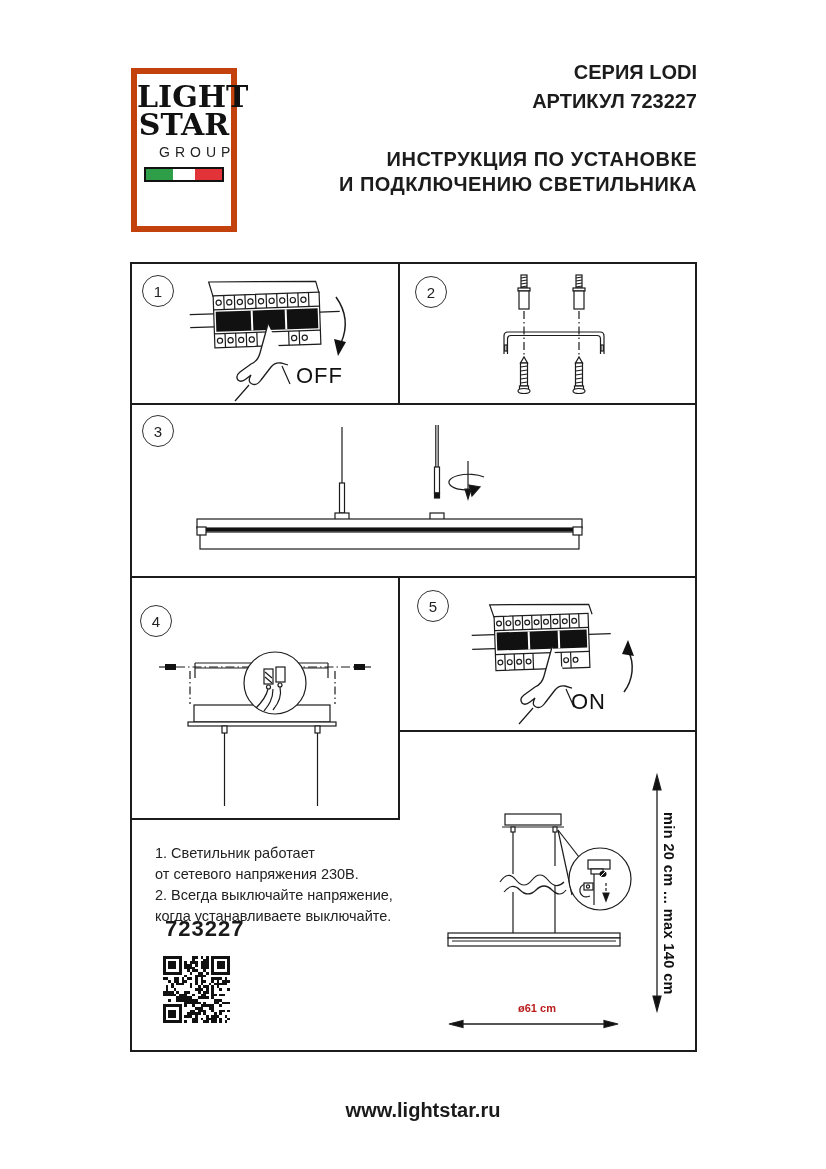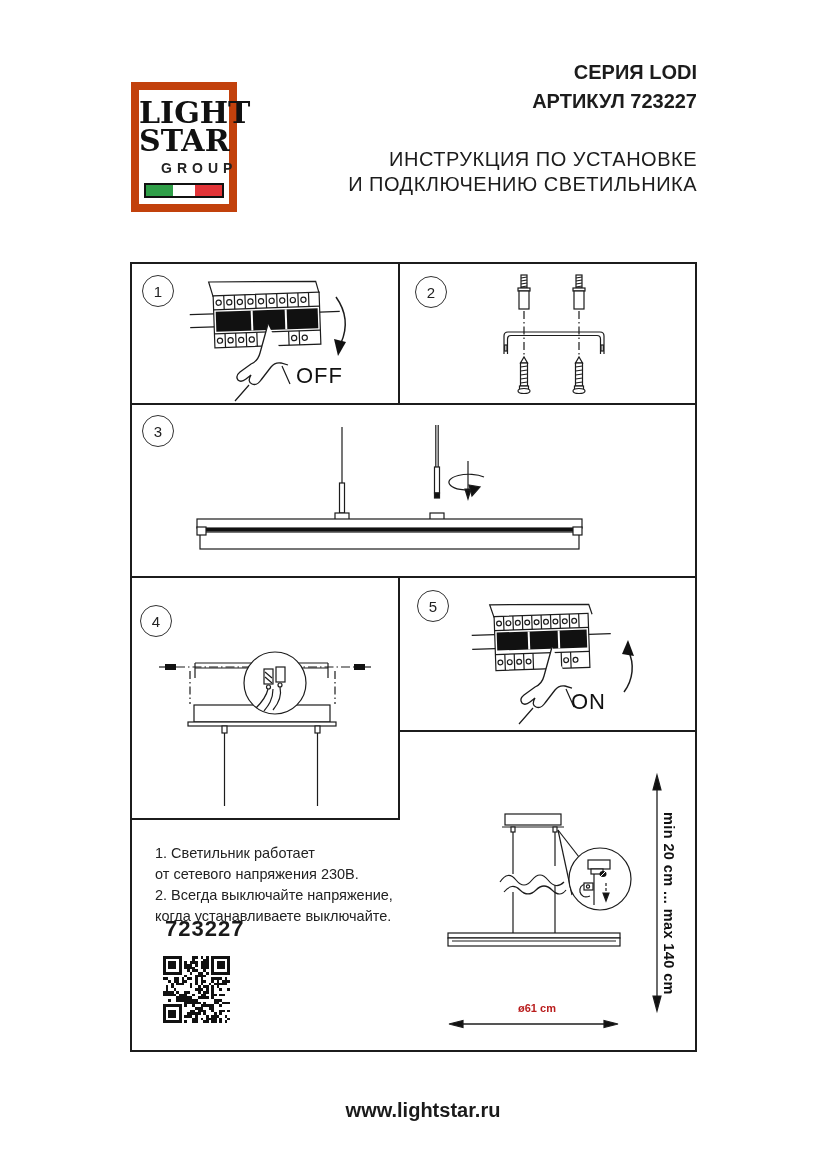--- a/index.html
+++ b/index.html
@@ -1,33 +1,33 @@
 <!DOCTYPE html>
 <html><head>
 <meta charset="utf-8">
 <style>
   html,body{margin:0;padding:0;background:#fff;}
   .page{position:relative;width:826px;height:1169px;background:#fff;overflow:hidden;
         font-family:"Liberation Sans",sans-serif;color:#1c1c1c;}
 
   
-  .logo-box{position:absolute;left:131px;top:68px;width:106px;height:130px;
-            border:8px solid #c2410c;box-sizing:border-box;text-align:center;margin-top:14px;}
+  .logo-box{position:absolute;left:131px;top:68px;width:106px;height:164px;
+            border:6px solid #c2410c;box-sizing:border-box;text-align:center;}
   .logo-word{font-family:"DejaVu Serif",serif;font-weight:bold;font-size:30px;
              line-height:28px;letter-spacing:0px;color:#111;}
   .logo-word.first{margin-top:9px;}
-  .logo-group{font-size:14px;letter-spacing:5px;padding-left:22px;margin-top:5px;color:#222;font-weight:700;text-align:right;}
+  .logo-group{font-size:14px;letter-spacing:5px;padding-left:22px;margin-top:5px;color:#222;font-weight:400;text-align:right;}
   .logo-flag{width:76px;height:11px;margin:7px auto 0;border:2px solid #111;
              box-sizing:content-box;display:flex;}
   .logo-flag span{height:100%;}
   .flag-g{width:36%;} .flag-w{width:28%;background:#fff;} .flag-r{width:36%;}
 
   .header-text{position:absolute;right:129px;top:58px;text-align:right;}
   .header-series{font-size:20px;font-weight:bold;line-height:29px;}
-  .header-title{margin-top:31px;font-size:20px;font-weight:normal;line-height:25px;letter-spacing:0.5px;}
+  .header-title{margin-top:31px;font-size:20px;font-weight:bold;line-height:25px;letter-spacing:0.5px;}
 
   
   .grid{position:absolute;left:130px;top:262px;width:567px;height:790px;
         border:2px solid #1c1c1c;box-sizing:border-box;}
   .panel{position:absolute;box-sizing:border-box;background:#fff;}
   .b-r{border-right:2px solid #1c1c1c;} .b-b{border-bottom:2px solid #1c1c1c;}
   #panel-1{left:0;top:0;width:268px;height:141px;}
   #panel-2{left:268px;top:0;width:295px;height:141px;}
   #panel-3{left:0;top:141px;width:563px;height:173px;}
   #panel-4{left:0;top:314px;width:268px;height:242px;}

